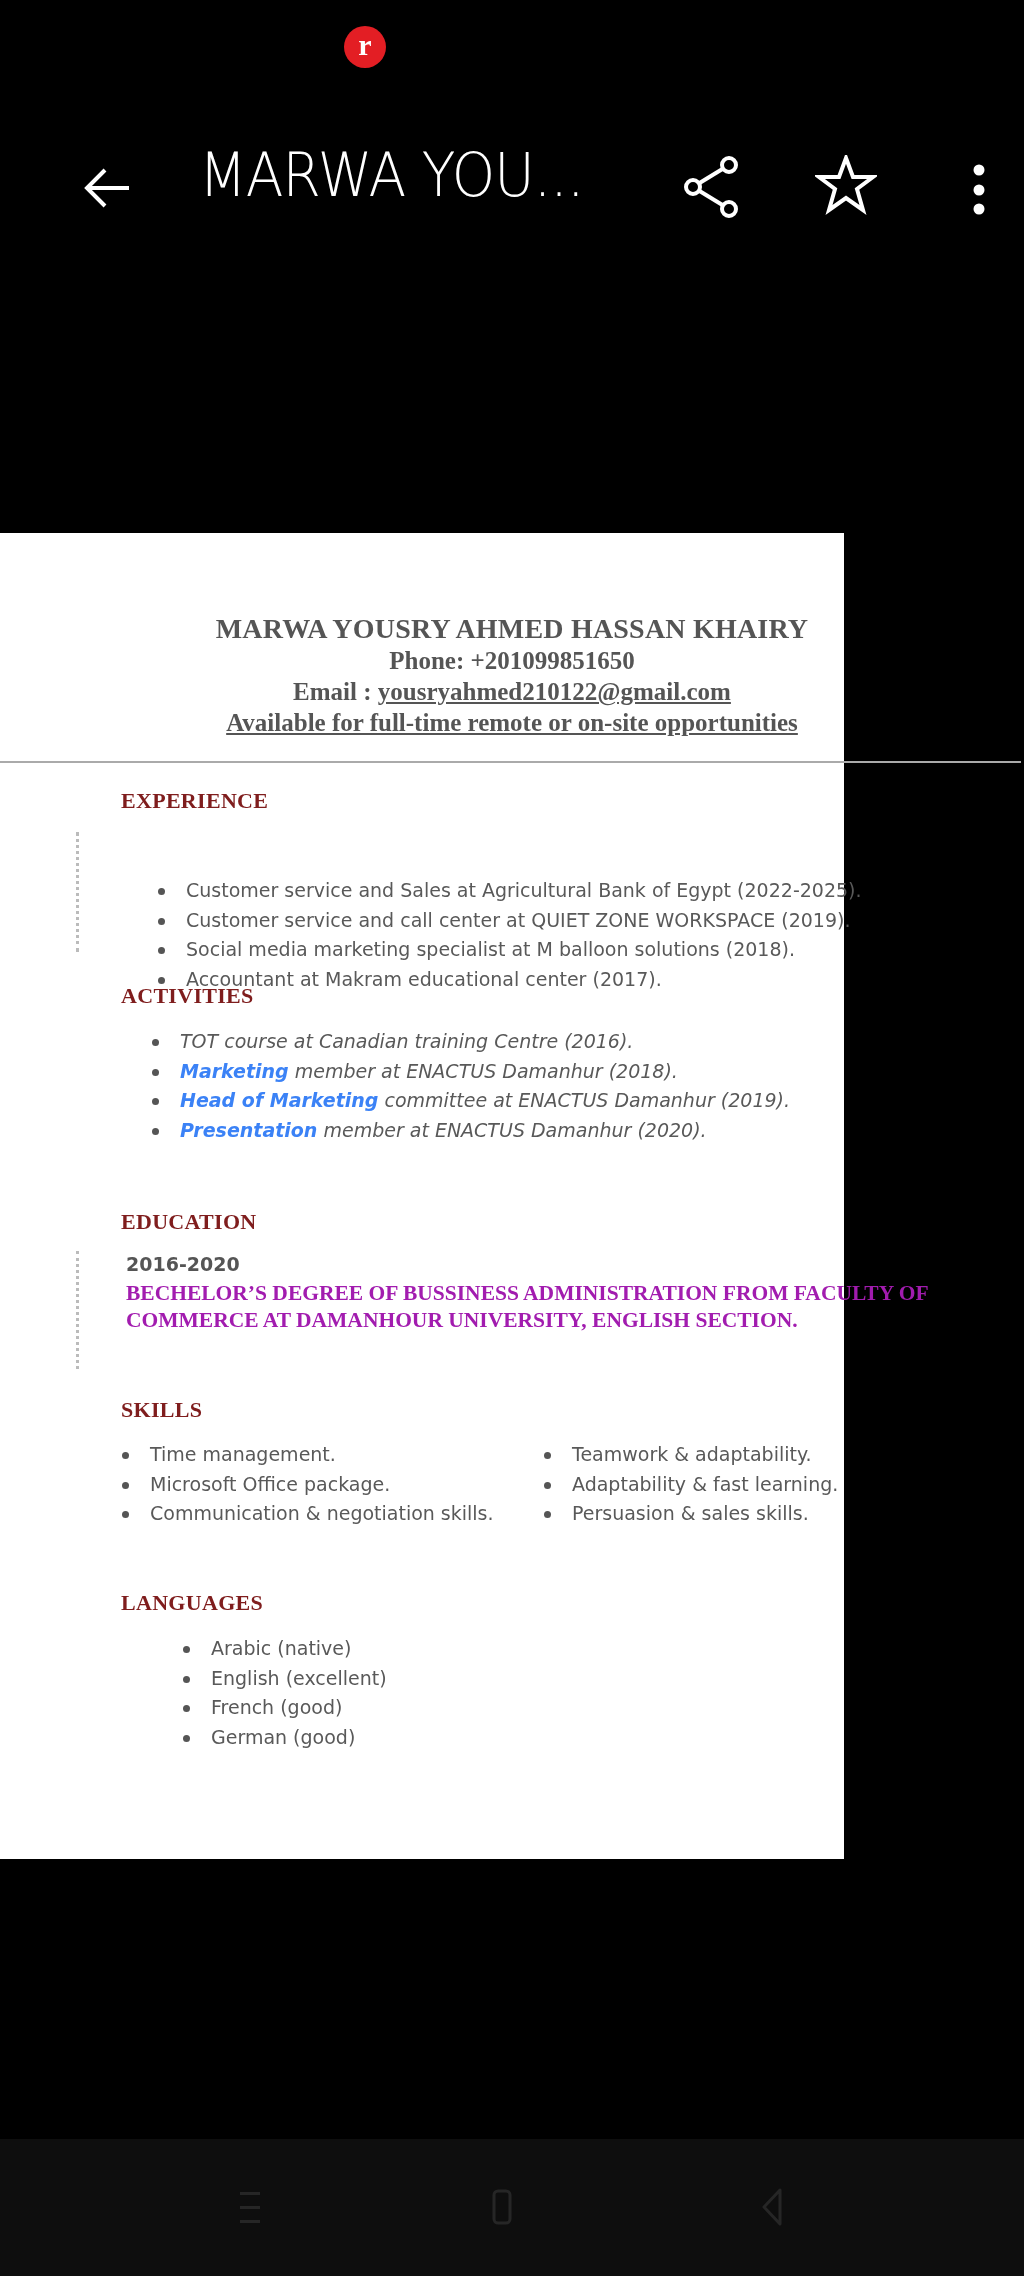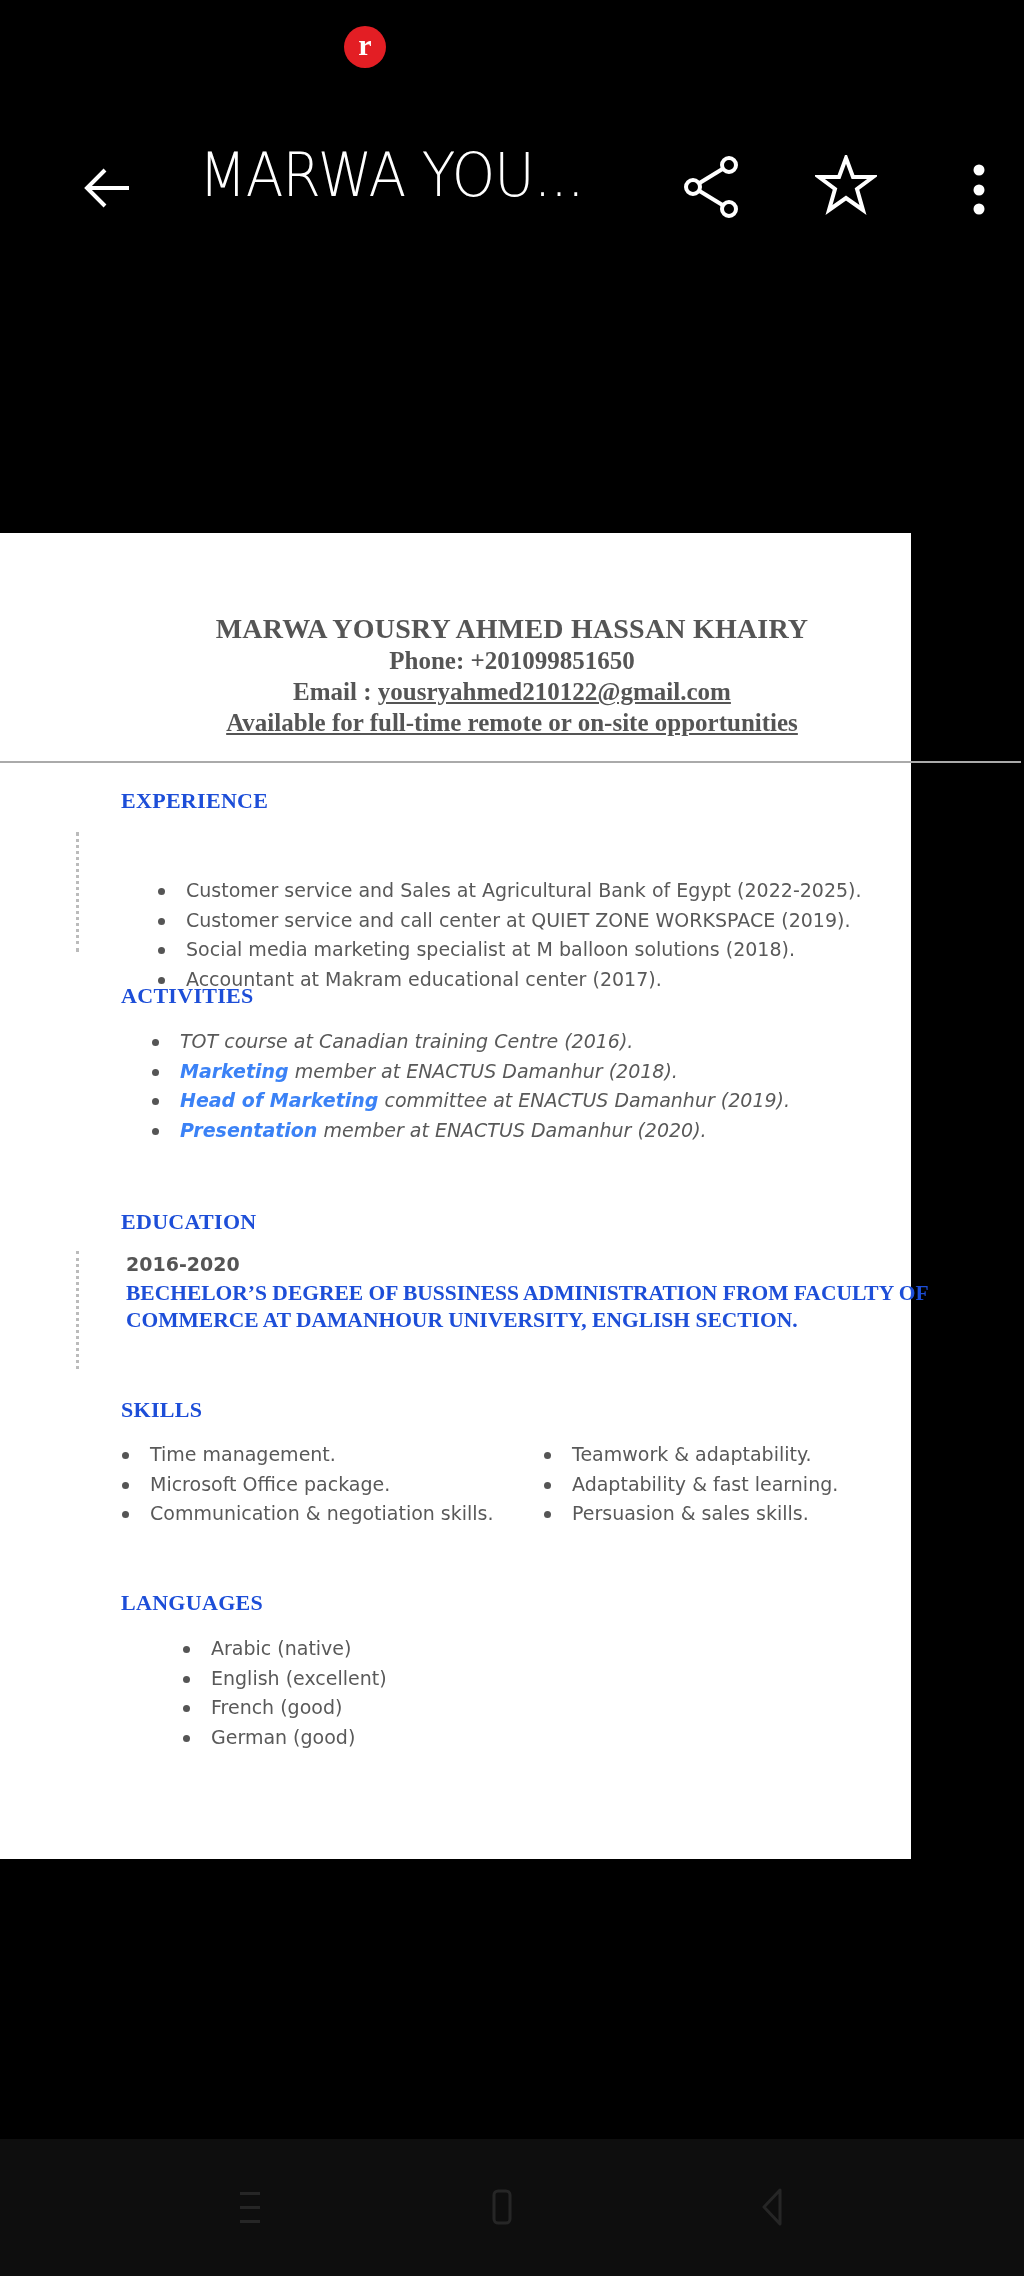--- a/index.html
+++ b/index.html
@@ -20,34 +20,34 @@
       position: absolute; left: 170px; top: 10px; color: #fff;
       font-family: "DejaVu Sans", sans-serif; font-weight: 300; font-size: 60px;
       letter-spacing: -1px; white-space: nowrap; transform: scaleX(0.92); transform-origin: left center;
     }
     .appbar .share { position: absolute; left: 652px; top: 25px; width: 62px; height: 65px; cursor: pointer; }
     .appbar .star { position: absolute; left: 786px; top: 25px; width: 62px; height: 60px; cursor: pointer; }
     .appbar .more { position: absolute; left: 935px; top: 30px; width: 30px; height: 60px; cursor: pointer; }
 
     
     .page {
-      position: absolute; left: 0; top: 533px; width: 911px; height: 1326px;
+      position: absolute; left: 0; top: 533px; width: 844px; height: 1326px;
       background: #fff;
     }
     .header { position: absolute; left: 0; top: 80px; width: 1024px; text-align: center;
       font-family: "Liberation Serif", serif; font-weight: bold; color: #555; }
     .header .name { font-size: 28px; line-height: 32px; letter-spacing: 0.2px; }
     .header .line { font-size: 25px; line-height: 31px; }
     .header .u { text-decoration: underline; text-align: center; }
     .hrule { position: absolute; left: 0; top: 228px; width: 1021px; height: 2px; background: #aaa; }
 
     .section-h {
       position: absolute; left: 121px;
       font-family: "Liberation Serif", serif; font-weight: bold; font-size: 22px;
-      color: #1d4ed8; letter-spacing: 0.3px;
+      color: #7f1d1d; letter-spacing: 0.3px;
     }
     .vdots { position: absolute; left: 76px; width: 3px; border-left: 3px dotted #bbb; }
 
     ul.list { position: absolute; list-style: none; color: #595959;
       font-family: "DejaVu Sans", sans-serif; font-size: 19px; }
     ul.list li { position: relative; height: 29.6px; line-height: 29.6px; white-space: nowrap; }
     ul.list li::before {
       content: ""; position: absolute; width: 7px; height: 7px; border-radius: 50%;
       background: #555; top: 12px;
     }
@@ -61,21 +61,21 @@
     #skills-l li::before { left: -28px; }
     #skills-r { left: 572px; top: 907px; }
     #skills-r li::before { left: -28px; }
     #lang { left: 211px; top: 1101px; }
     #lang li::before { left: -28px; }
 
     .edu-year { position: absolute; left: 126px; top: 720px; font-family: "DejaVu Sans", sans-serif;
       font-weight: bold; font-size: 19px; color: #555; }
     .edu-degree { position: absolute; left: 126px; top: 747px; width: 820px;
       font-family: "Liberation Serif", serif; font-weight: bold; font-size: 21.5px; line-height: 26.5px;
-      color: #1d4ed8; text-transform: uppercase; }
+      color: #a21caf; text-transform: uppercase; }
 
     
     .navbar { position: absolute; left: 0; top: 2139px; width: 1024px; height: 137px; background: #0e0e0e; }
     .navbar .nav-btn { position: absolute; top: 40px; width: 60px; height: 60px; cursor: pointer; }
   </style>
 </head>
 <body>
 
 <div class="status-logo">
   <span>r</span>

